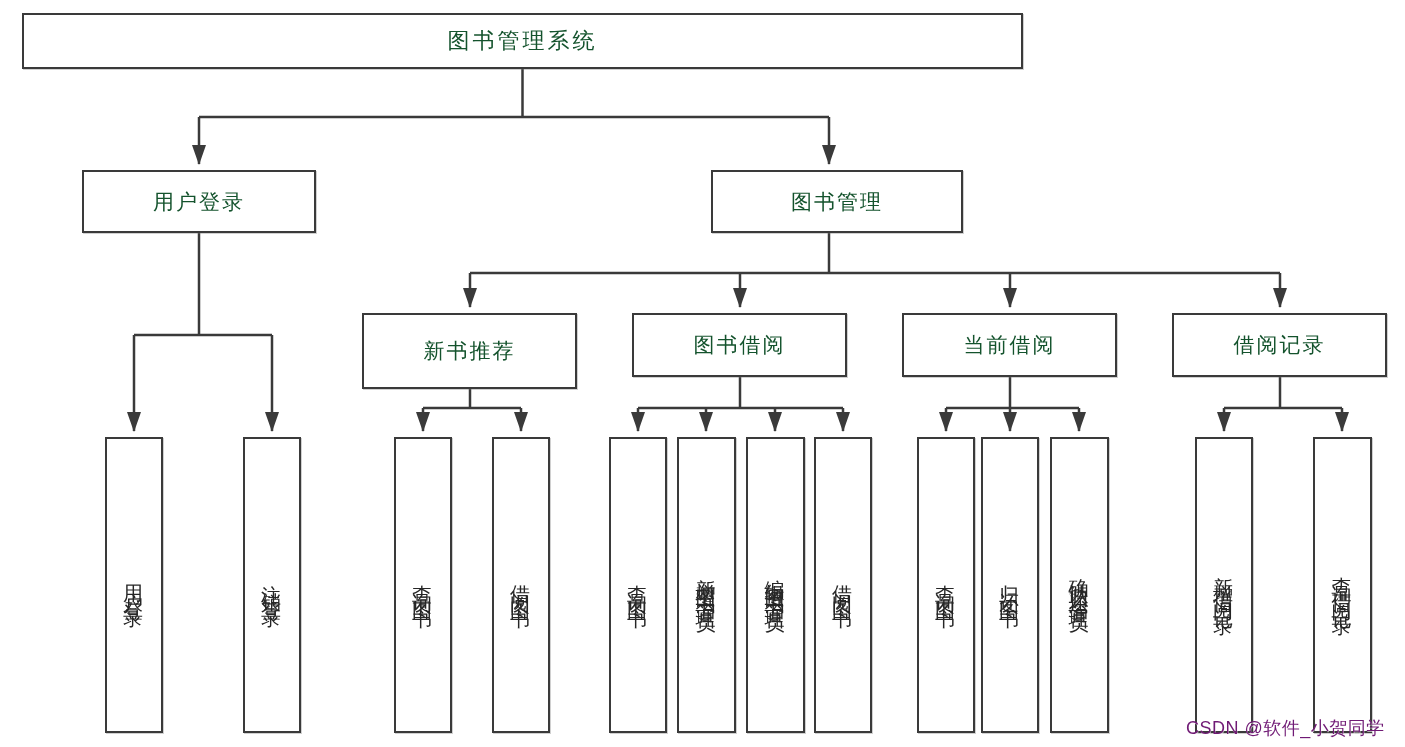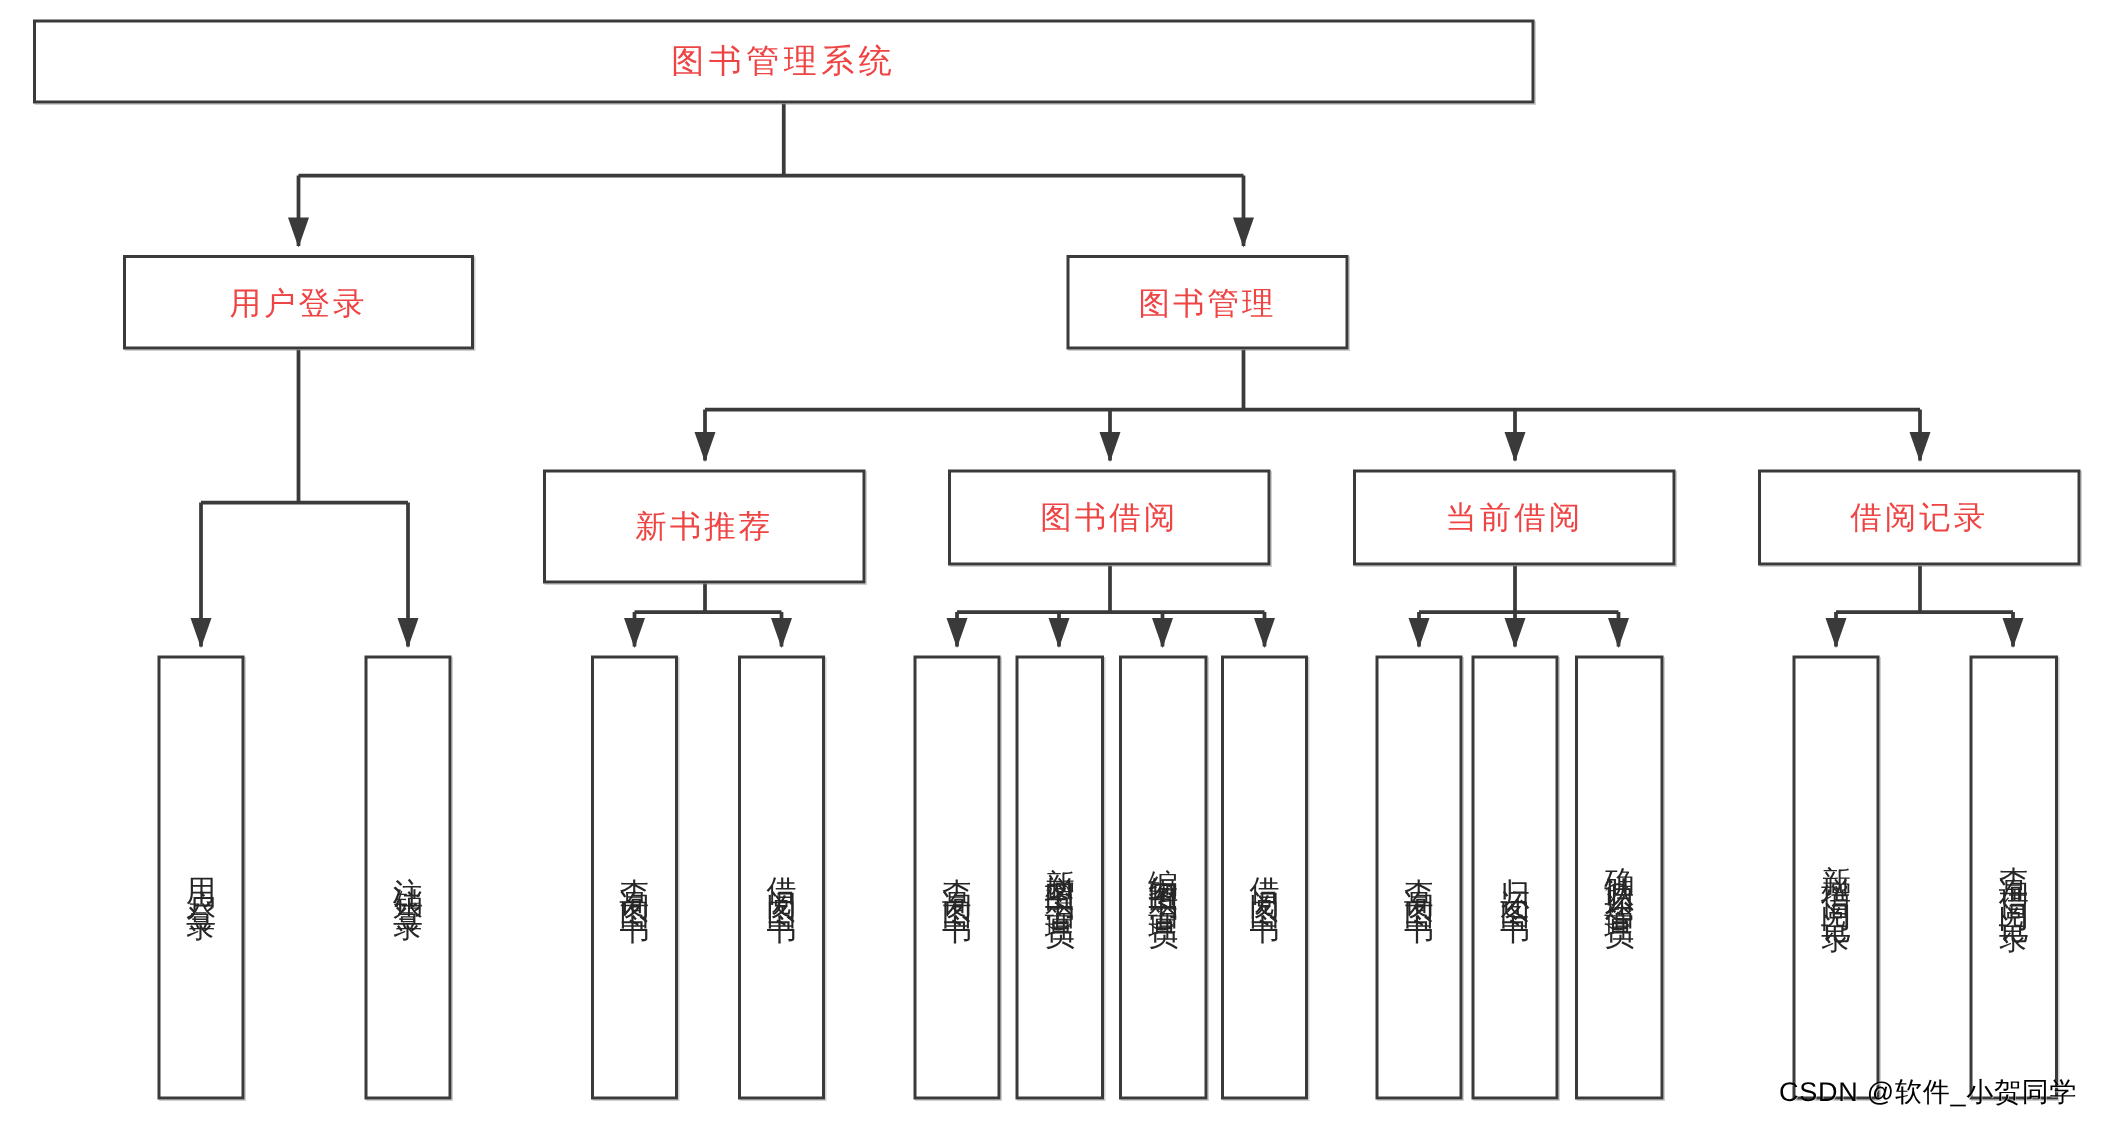--- a/index.html
+++ b/index.html
@@ -23,21 +23,21 @@
     pointer-events: none;
   }
   .node {
     position: absolute;
     box-sizing: border-box;
     border: 2.5px solid #3a3a3a;
     background: #ffffff;
     display: flex;
     align-items: center;
     justify-content: center;
-    color: #ef4444;
+    color: #14532d;
     font-size: 21px;
     letter-spacing: 2px;
     white-space: nowrap;
     box-shadow: 1px 1px 0 rgba(120,120,120,0.35);
   }
   .node.root {
     font-size: 22px;
     letter-spacing: 3px;
   }
   .leaf {
@@ -57,21 +57,21 @@
     box-shadow: 1px 1px 0 rgba(120,120,120,0.35);
   }
   .leaf.long {
     letter-spacing: 5px;
   }
   #watermark {
     position: absolute;
     left: 1186px;
     top: 716px;
     font-size: 18px;
-    color: #000000;
+    color: #701a75;
     letter-spacing: 0.5px;
     white-space: nowrap;
     z-index: 5;
     text-shadow: 0.5px 0.5px 0 rgba(255,255,255,0.6);
   }
 </style>
 </head>
 <body>
 
 <div id="stage">
@@ -122,21 +122,21 @@
       <path d="M1280,377 V408"></path>
       <path d="M1224,408 H1342"></path>
       <path d="M1224,408 V431" marker-end="url(#arrow)"></path>
       <path d="M1342,408 V431" marker-end="url(#arrow)"></path>
     </g>
   </svg>
 
   <div class="node root" style="left:22px; top:13px; width:1001px; height:56px;">图书管理系统</div>
 
   <div class="node" style="left:82px; top:170px; width:234px; height:63px;">用户登录</div>
-  <div class="node" style="left:711px; top:170px; width:188px; height:63px;">图书管理</div>
+  <div class="node" style="left:711px; top:170px; width:252px; height:63px;">图书管理</div>
 
   <div class="node" style="left:362px; top:313px; width:215px; height:76px;">新书推荐</div>
   <div class="node" style="left:902px; top:313px; width:215px; height:64px;">当前借阅</div>
   <div class="node" style="left:632px; top:313px; width:215px; height:64px;">图书借阅</div>
   <div class="node" style="left:1172px; top:313px; width:215px; height:64px;">借阅记录</div>
 
   <div class="leaf" style="left:105px; width:58px;">用户登录</div>
   <div class="leaf" style="left:243px; width:58px;">注销登录</div>
 
   <div class="leaf" style="left:394px; width:58px;">查询图书</div>

